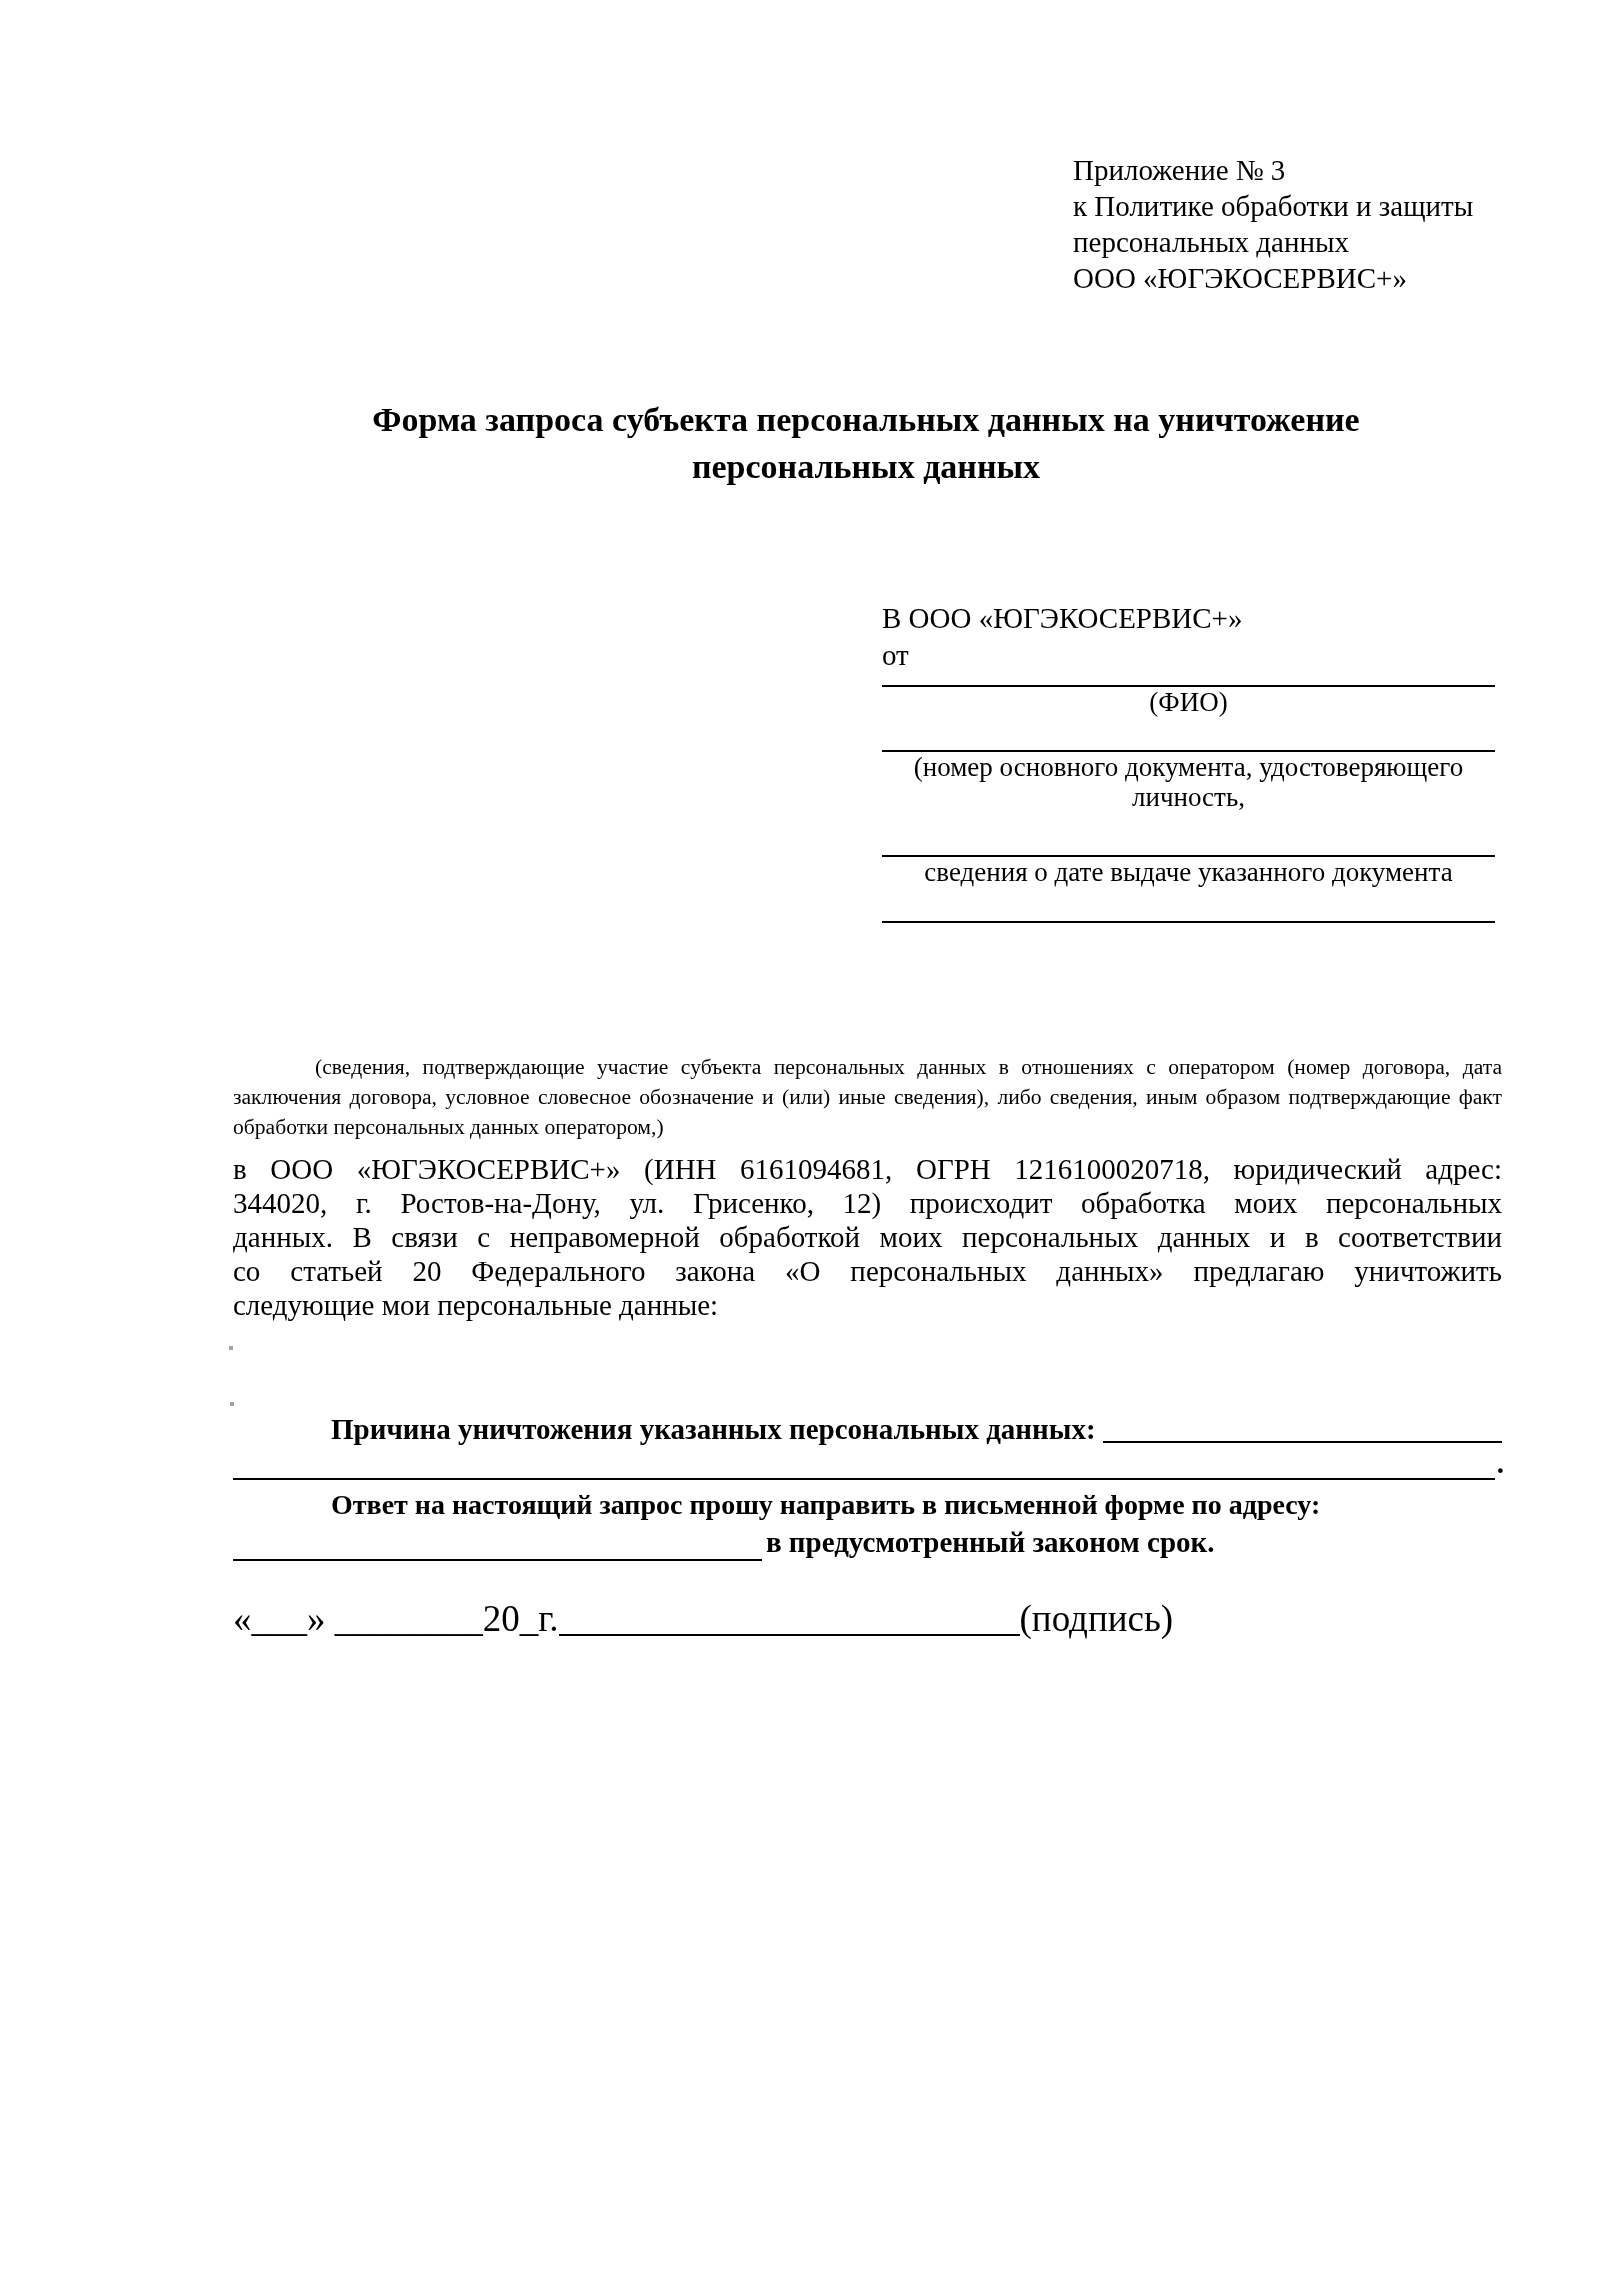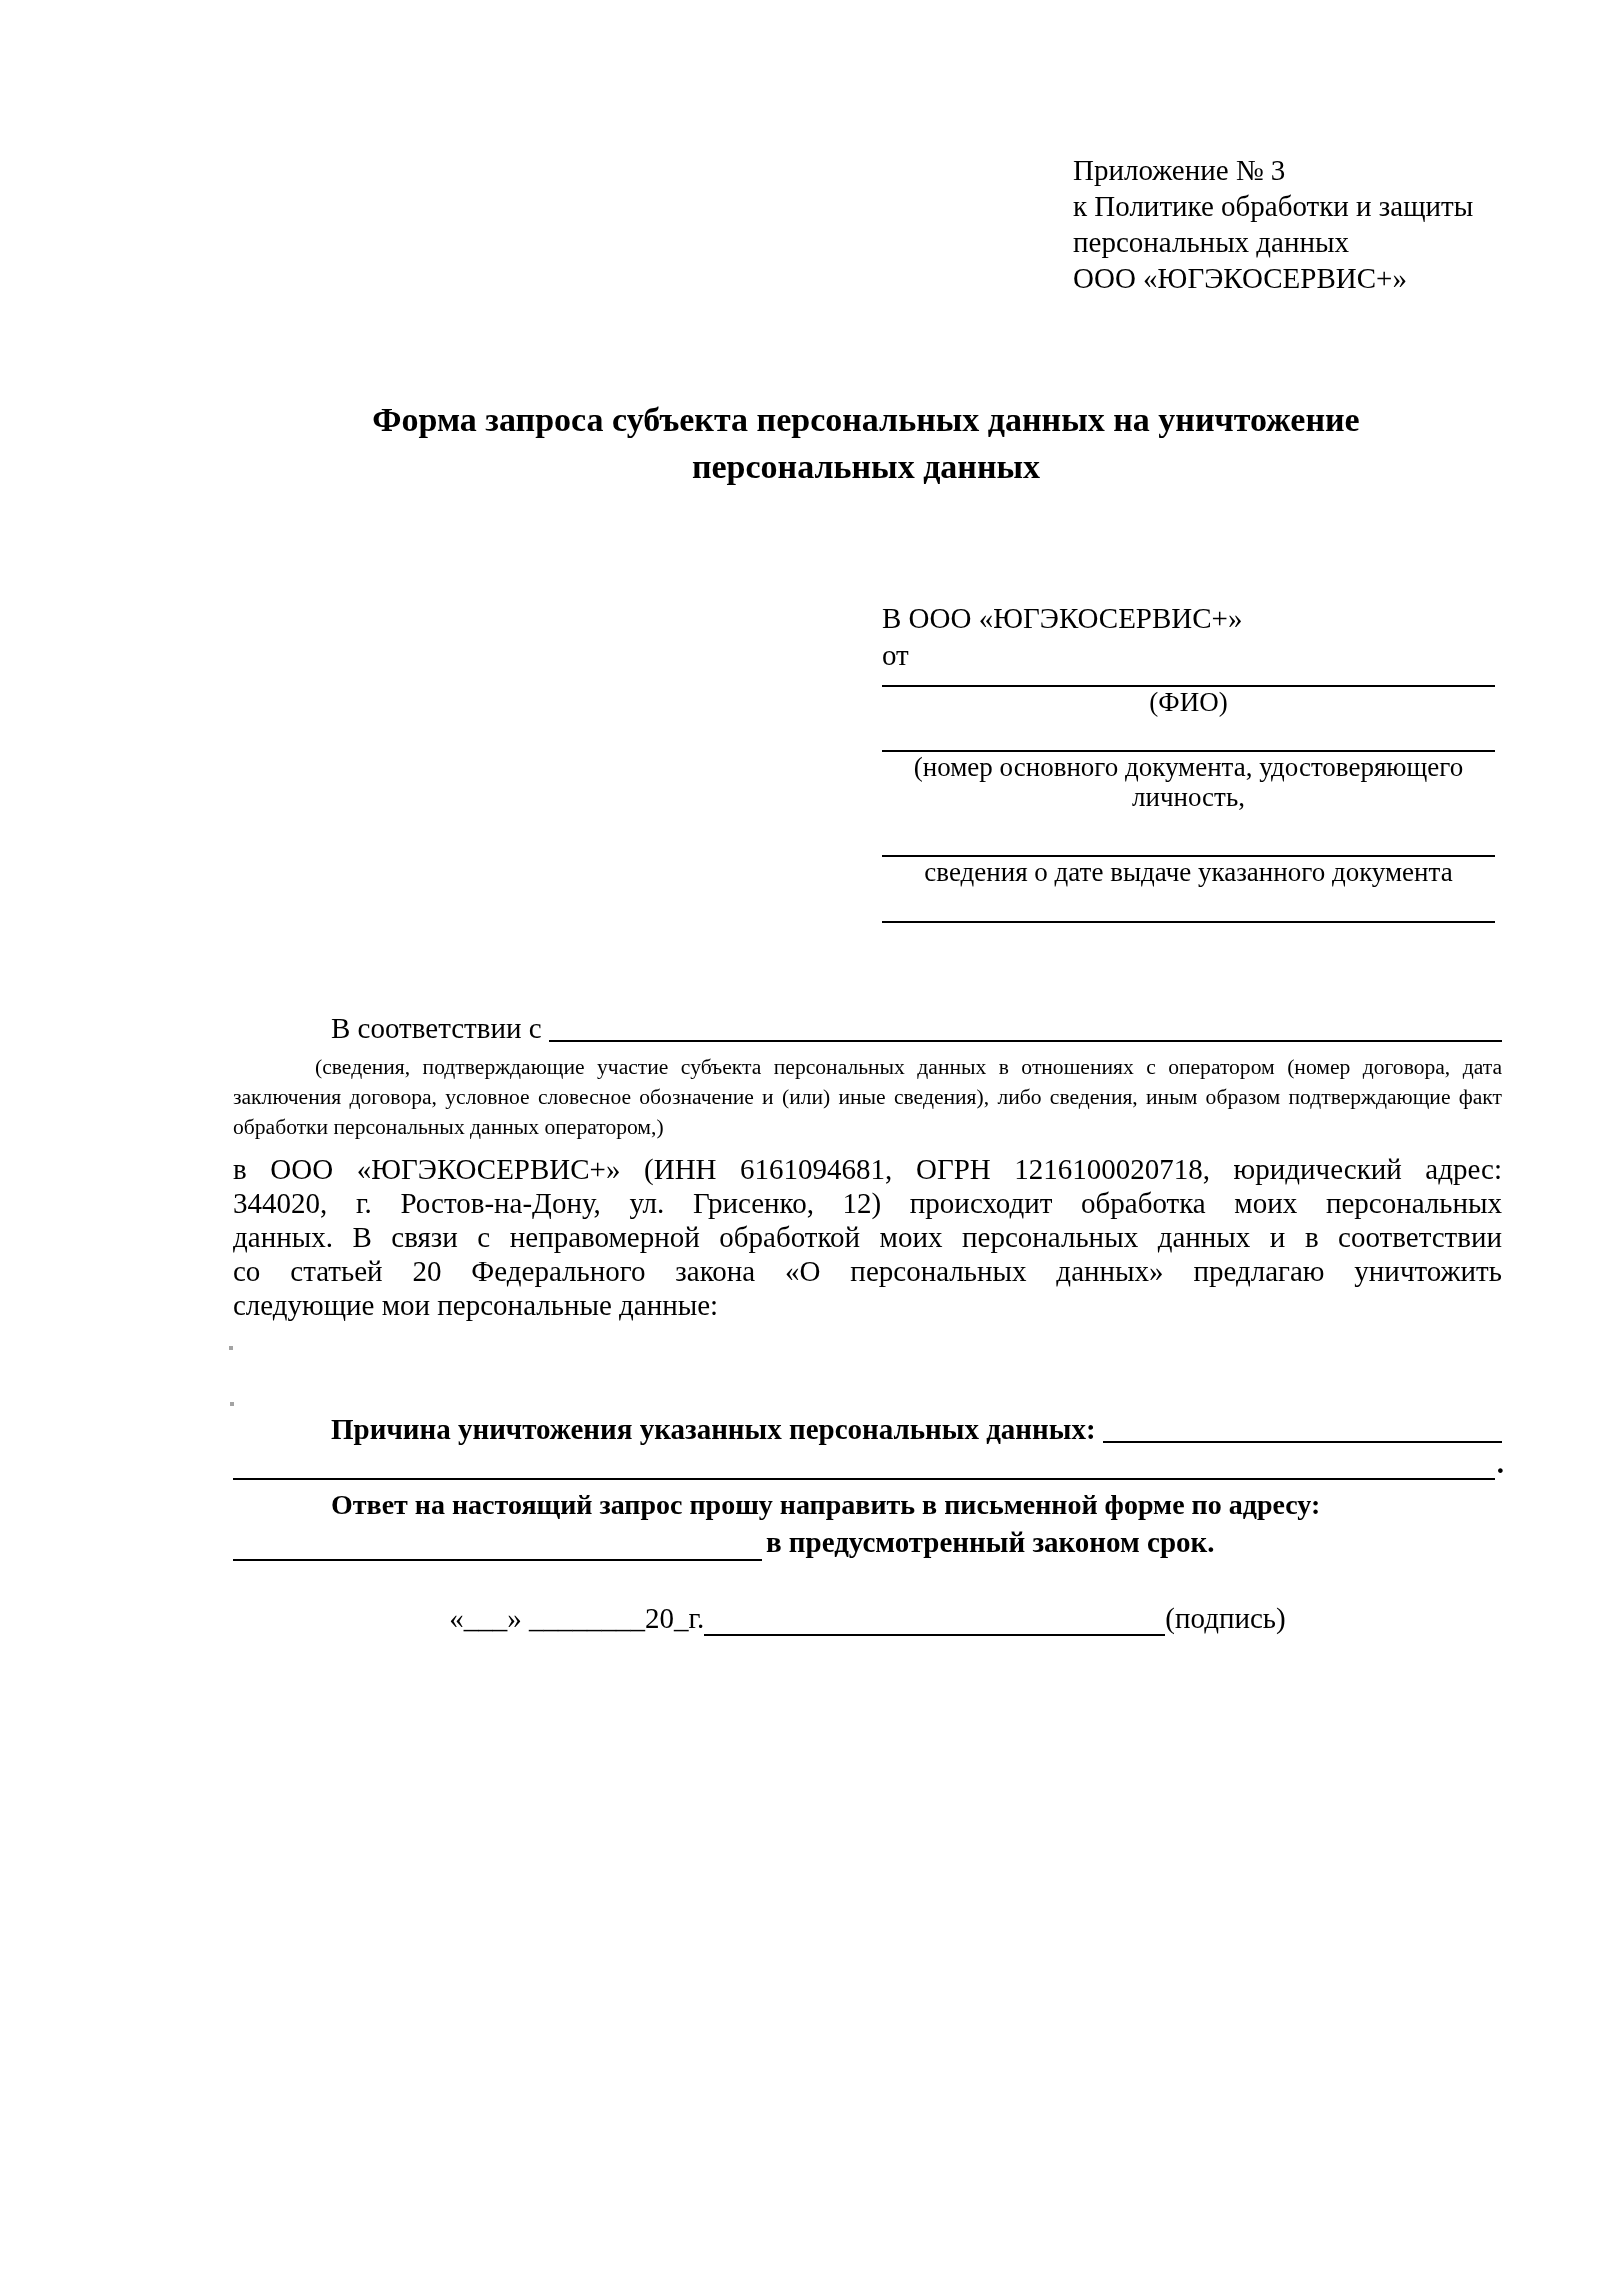--- a/index.html
+++ b/index.html
@@ -57,21 +57,21 @@
   .reason-row .lead { margin-left: 98px; white-space: nowrap; }
   .reason-cont { left: 233px; top: 1446px; width: 1271px; font-size: 29px; line-height: 34px; font-weight: 700; display: flex; align-items: flex-end; }
   .reason-cont .fill { height: 31px; margin: 0; }
   .reason-cont .period { margin-left: 2px; }
   .reply-row { left: 233px; top: 1486px; width: 1269px; font-size: 28px; line-height: 37px; font-weight: 700; padding-left: 98px; box-sizing: border-box; }
   .reply-tail-row { left: 233px; top: 1522px; width: 1269px; font-size: 29px; line-height: 37px; font-weight: 700; display: flex; align-items: flex-end; }
   .reply-tail-row .lineblock { width: 529px; height: 37px; border-bottom: 2.9px solid #000; }
   .reply-tail-row .tail { margin-left: 3.9px; white-space: nowrap; }
 
   
-  .sign-row { left: 233px; top: 1601px; width: 1269px; font-size: 29px; line-height: 35px; display: flex; justify-content: center; align-items: flex-end; }
+  .sign-row { left: 233px; top: 1601px; width: 1269px; font-size: 37px; line-height: 35px; display: flex; justify-content: flex-start; align-items: flex-end; }
   .sign-row .date { white-space: nowrap; }
   .sig-group { display: flex; align-items: flex-end; }
   .sig-group .sigline { width: 461px; height: 29px; border-bottom: 2.9px solid #000; }
   .sig-group .sig-cap { white-space: nowrap; }
 </style>
 </head>
 <body>
 
 <div class="page">
 
@@ -92,24 +92,20 @@
     <div>от</div>
     <div class="blank b1"></div>
     <div class="cap">(ФИО)</div>
     <div class="blank b2"></div>
     <div class="cap">(номер основного документа, удостоверяющего личность,</div>
     <div class="blank b3"></div>
     <div class="cap">сведения о дате выдаче указанного документа</div>
     <div class="blank b4"></div>
   </div>
 
-  <div class="abs accord-row">
-    <span class="lead">В соответствии с</span>
-    <span class="fill"></span>
-  </div>
 
   <div class="abs note">
     <div class="jst indent">(сведения, подтверждающие участие субъекта персональных данных в отношениях с оператором (номер договора, дата</div>
     <div class="jst">заключения договора, условное словесное обозначение и (или) иные сведения), либо сведения, иным образом подтверждающие факт</div>
     <div>обработки персональных данных оператором,)</div>
   </div>
 
   <div class="abs bodyp">
     <div class="jst">в ООО «ЮГЭКОСЕРВИС+» (ИНН 6161094681, ОГРН 1216100020718, юридический адрес:</div>
     <div class="jst">344020, г. Ростов-на-Дону, ул. Грисенко, 12) происходит обработка моих персональных</div>

